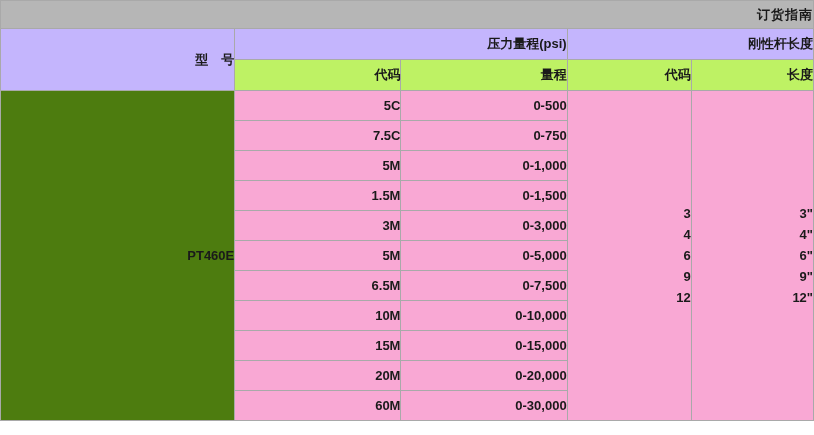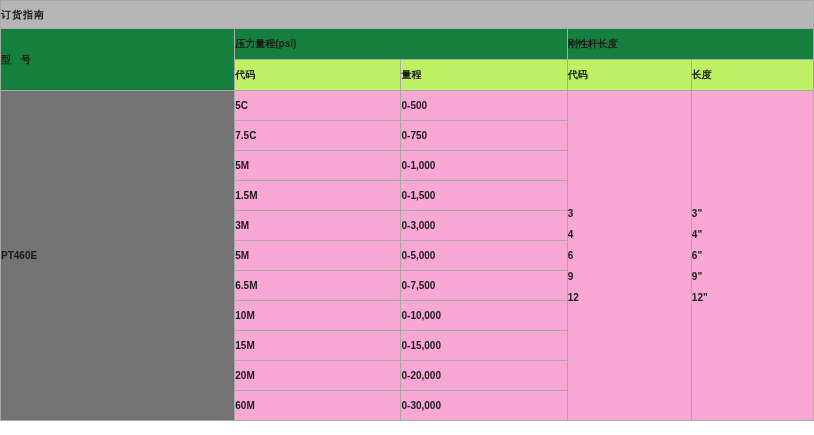--- a/index.html
+++ b/index.html
@@ -13,52 +13,52 @@
     height: 435px;
     overflow: hidden;
   }
   .order-table {
     border-collapse: collapse;
     width: 814px;
     table-layout: fixed;
   }
   .order-table td, .order-table th {
     border: 1px solid #a9a9a9;
-    text-align: left;
+    text-align: right;
     vertical-align: middle;
     font-weight: bold;
     color: #1a1a1a;
-    font-size: 10px;
+    font-size: 13px;
     padding: 0;
   }
   .title-cell {
     background: #b6b6b6;
     color: #ffffff;
     font-size: 15px;
     height: 27px;
     letter-spacing: 1px;
   }
   .group-head {
-    background: #15803d;
+    background: #c4b5fd;
     height: 30px;
     font-size: 14px;
   }
   .sub-head {
     background: #bef264;
     height: 30px;
     font-size: 13px;
   }
   .data-cell {
     height: 29px;
     background: #f9a8d4;
     font-size: 12.5px;
   }
   .model-cell {
     font-size: 13px;
-    background: #737373;
+    background: #4d7c0f;
   }
   .rod-list {
     line-height: 21px;
     font-size: 12.5px;
   }
   .col-model { width: 234px; }
   .col-code  { width: 166px; }
   .col-range { width: 166px; }
   .col-rcode { width: 124px; }
   .col-rlen  { width: 122px; }

